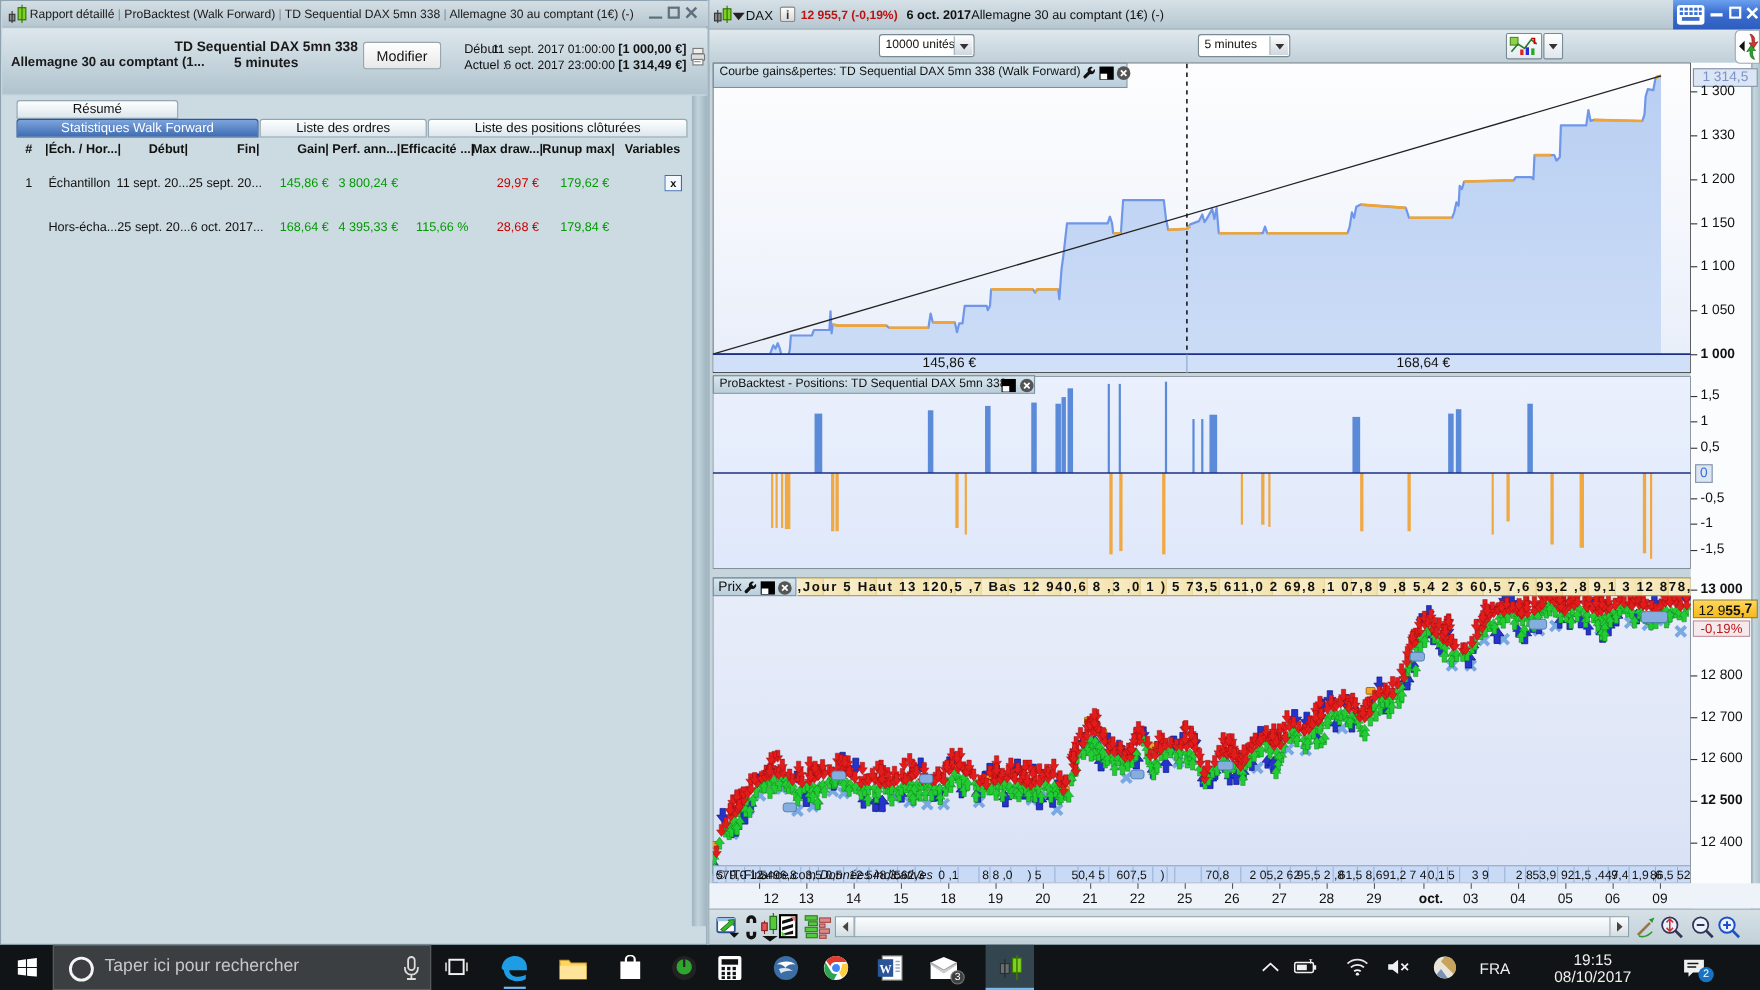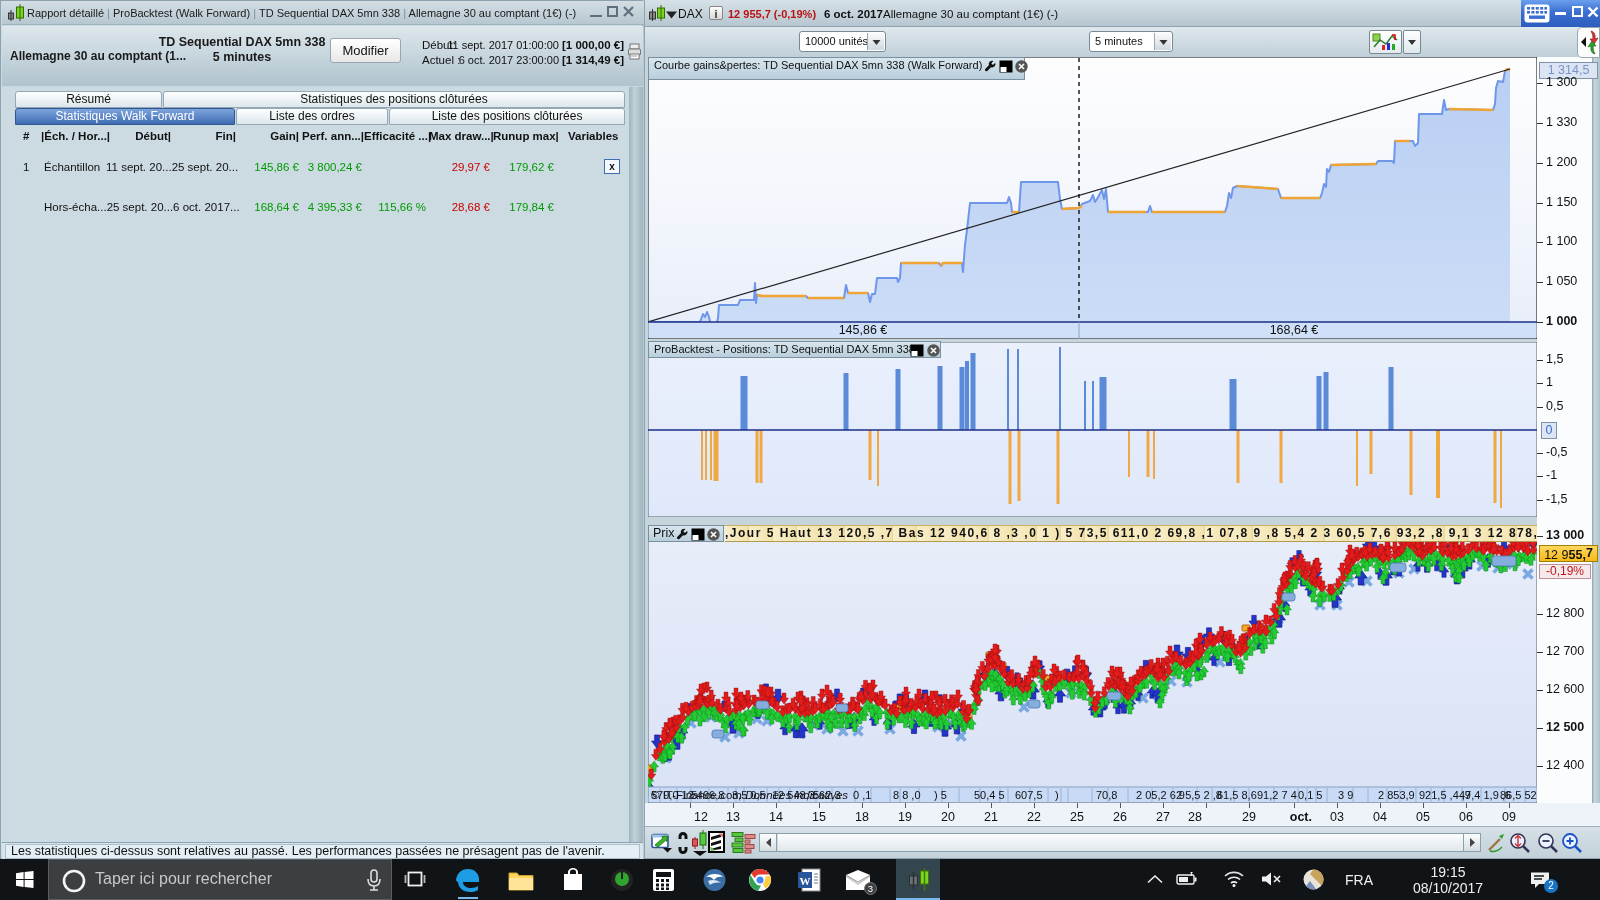--- a/index.html
+++ b/index.html
@@ -30,21 +30,20 @@
       <div class="ab" style="right:84px;top:12px;white-space:nowrap;text-align:right;font-size:11px;color:#111;line-height:15px;">11 sept. 2017 01:00:00<br>6 oct. 2017 23:00:00</div>
       <div class="ab" style="right:19px;top:12px;white-space:nowrap;text-align:right;font-size:11.5px;font-weight:bold;color:#111;line-height:15px;">[1 000,00 €]<br>[1 314,49 €]</div>
       <svg class="ab" style="left:625px;top:17px;" width="16" height="18">
         <rect x="3" y="1" width="9" height="5" fill="#eee" stroke="#777"></rect>
         <rect x="1.5" y="6" width="12" height="6" rx="1" fill="#ddd" stroke="#777"></rect>
         <rect x="3" y="11" width="9" height="5" fill="#fff" stroke="#777"></rect>
         <line x1="4" y1="13" x2="10" y2="13" stroke="#999"></line>
       </svg>
     </div>
     <div class="ab" style="left:14px;top:90px;width:147px;height:17px;background:linear-gradient(#feffff,#dce6ec);border:1px solid #93a7b4;border-radius:3px 3px 0 0;text-align:center;font-size:12px;color:#111;line-height:15px;">Résumé</div>
-    <div class="ab" style="left:162px;top:90px;width:462px;height:17px;background:linear-gradient(#feffff,#dce6ec);border:1px solid #93a7b4;border-radius:3px 3px 0 0;text-align:center;font-size:12px;color:#111;line-height:15px;">Statistiques des positions clôturées</div>
     <div class="ab" style="left:14px;top:107px;width:220px;height:17px;background:linear-gradient(#7da4dc,#3f6cb4);border:1px solid #2f5690;border-radius:3px 3px 0 0;text-align:center;font-size:12px;color:#fff;line-height:15px;">Statistiques Walk Forward</div>
     <div class="ab" style="left:235px;top:107px;width:152px;height:17px;background:linear-gradient(#feffff,#dce6ec);border:1px solid #93a7b4;border-radius:3px 3px 0 0;text-align:center;font-size:12px;color:#111;line-height:15px;">Liste des ordres</div>
     <div class="ab" style="left:388px;top:107px;width:236px;height:17px;background:linear-gradient(#feffff,#dce6ec);border:1px solid #93a7b4;border-radius:3px 3px 0 0;text-align:center;font-size:12px;color:#111;line-height:15px;">Liste des positions clôturées</div>
     <div class="ab" style="top:129px;left:22px;font-size:11.5px;font-weight:bold;color:#111;">#</div>
     <div class="ab" style="top:129px;left:40px;font-size:11.5px;font-weight:bold;color:#111;">|Éch. / Hor...|</div>
     <div class="ab" style="top:129px;left:110px;width:60px;text-align:right;font-size:11.5px;font-weight:bold;color:#111;">Début|</div>
     <div class="ab" style="top:129px;left:175px;width:60px;text-align:right;font-size:11.5px;font-weight:bold;color:#111;">Fin|</div>
     <div class="ab" style="top:129px;left:240px;width:58px;text-align:right;font-size:11.5px;font-weight:bold;color:#111;">Gain|</div>
     <div class="ab" style="top:129px;left:301px;font-size:11.5px;font-weight:bold;color:#111;">Perf. ann...|</div>
     <div class="ab" style="top:129px;left:363px;font-size:11.5px;font-weight:bold;color:#111;">Efficacité ...|</div>
@@ -62,23 +61,20 @@
       <rect x="0.5" y="0.5" width="15" height="14" fill="#f4f8ff" stroke="#3c6cb4"></rect>
       <text x="8" y="11" font-size="10" font-weight="bold" text-anchor="middle" fill="#111" font-family="Liberation Sans">x</text>
     </svg>
     <div class="ab" style="left:43px;top:200px;font-size:11.5px;color:#111;white-space:nowrap;">Hors-écha...25 sept. 20...6 oct. 2017...</div>
     <div class="ab" style="left:240px;top:200px;font-size:11.5px;color:#009a00;white-space:nowrap;width:58px;text-align:right;">168,64 €</div>
     <div class="ab" style="left:301px;top:200px;font-size:11.5px;color:#009a00;white-space:nowrap;width:60px;text-align:right;">4 395,33 €</div>
     <div class="ab" style="left:363px;top:200px;font-size:11.5px;color:#009a00;white-space:nowrap;width:62px;text-align:right;">115,66 %</div>
     <div class="ab" style="left:428px;top:200px;font-size:11.5px;color:#c80000;white-space:nowrap;width:61px;text-align:right;">28,68 €</div>
     <div class="ab" style="left:492px;top:200px;font-size:11.5px;color:#009a00;white-space:nowrap;width:61px;text-align:right;">179,84 €</div>
     <div class="ab" style="left:628px;top:86px;width:14px;height:755px;background:linear-gradient(90deg,#9fb4bf,#c2d2da 40%,#9fb4bf);"></div>
-    <div class="ab" style="left:1px;top:841px;width:641px;height:17px;background:#d7e5ec;border-top:1px solid #8ea3af;">
-      <div class="ab" style="left:3px;top:1px;width:635px;height:15px;background:#e4eff5;border:1px solid #aebfc9;font-size:12.5px;color:#111;line-height:13px;padding-left:5px;">Les statistiques ci-dessus sont relatives au passé. Les performances passées ne présagent pas de l'avenir.</div>
-    </div>
   </div>
 <div class="ab" style="left:644px;top:0;width:956px;height:859px;background:#c6d4dc;border:1px solid #8ea3af;"></div>
 <div class="ab" style="left:645px;top:0;width:955px;height:27px;background:linear-gradient(#d6e1e7,#b6c6d0);border-bottom:1px solid #8ea3af;">
     <svg class="ab" style="left:4px;top:5px;" width="17" height="18">
       <rect x="0.5" y="7" width="6" height="7" fill="#888" stroke="#333"></rect>
       <line x1="3.5" y1="4" x2="3.5" y2="16" stroke="#333"></line>
       <rect x="8.5" y="3" width="7" height="10" fill="#7ed321" stroke="#2c6f00"></rect>
       <line x1="12" y1="0" x2="12" y2="16" stroke="#2c6f00"></line>
     </svg>
     <svg class="ab" style="left:20px;top:10px" width="14" height="10">
@@ -1584,21 +1580,21 @@
 <div class="ab" style="left:973px;top:810px;width:36px;text-align:center;font-size:12.5px;font-weight:normal;color:#111;">21</div>
 <div class="ab" style="left:991px;top:803px;width:1px;height:5px;background:#556;"></div>
 <div class="ab" style="left:1016px;top:810px;width:36px;text-align:center;font-size:12.5px;font-weight:normal;color:#111;">22</div>
 <div class="ab" style="left:1034px;top:803px;width:1px;height:5px;background:#556;"></div>
 <div class="ab" style="left:1059px;top:810px;width:36px;text-align:center;font-size:12.5px;font-weight:normal;color:#111;">25</div>
 <div class="ab" style="left:1077px;top:803px;width:1px;height:5px;background:#556;"></div>
 <div class="ab" style="left:1102px;top:810px;width:36px;text-align:center;font-size:12.5px;font-weight:normal;color:#111;">26</div>
 <div class="ab" style="left:1120px;top:803px;width:1px;height:5px;background:#556;"></div>
 <div class="ab" style="left:1145px;top:810px;width:36px;text-align:center;font-size:12.5px;font-weight:normal;color:#111;">27</div>
 <div class="ab" style="left:1163px;top:803px;width:1px;height:5px;background:#556;"></div>
-<div class="ab" style="left:1188px;top:810px;width:36px;font-size:12.5px;font-weight:normal;color:#111;">28</div>
+<div class="ab" style="left:1188px;top:810px;width:36px;text-align:center;font-size:12.5px;font-weight:normal;color:#111;">28</div>
 <div class="ab" style="left:1206px;top:803px;width:1px;height:5px;background:#556;"></div>
 <div class="ab" style="left:1231px;top:810px;width:36px;text-align:center;font-size:12.5px;font-weight:normal;color:#111;">29</div>
 <div class="ab" style="left:1249px;top:803px;width:1px;height:5px;background:#556;"></div>
 <div class="ab" style="left:1276px;top:810px;width:36px;text-align:right;font-size:12.5px;font-weight:bold;color:#111;">oct.</div>
 <div class="ab" style="left:1294px;top:803px;width:1px;height:5px;background:#556;"></div>
 <div class="ab" style="left:1319px;top:810px;width:36px;text-align:center;font-size:12.5px;font-weight:normal;color:#111;">03</div>
 <div class="ab" style="left:1337px;top:803px;width:1px;height:5px;background:#556;"></div>
 <div class="ab" style="left:1362px;top:810px;width:36px;text-align:center;font-size:12.5px;font-weight:normal;color:#111;">04</div>
 <div class="ab" style="left:1380px;top:803px;width:1px;height:5px;background:#556;"></div>
 <div class="ab" style="left:1405px;top:810px;width:36px;text-align:center;font-size:12.5px;font-weight:normal;color:#111;">05</div>

